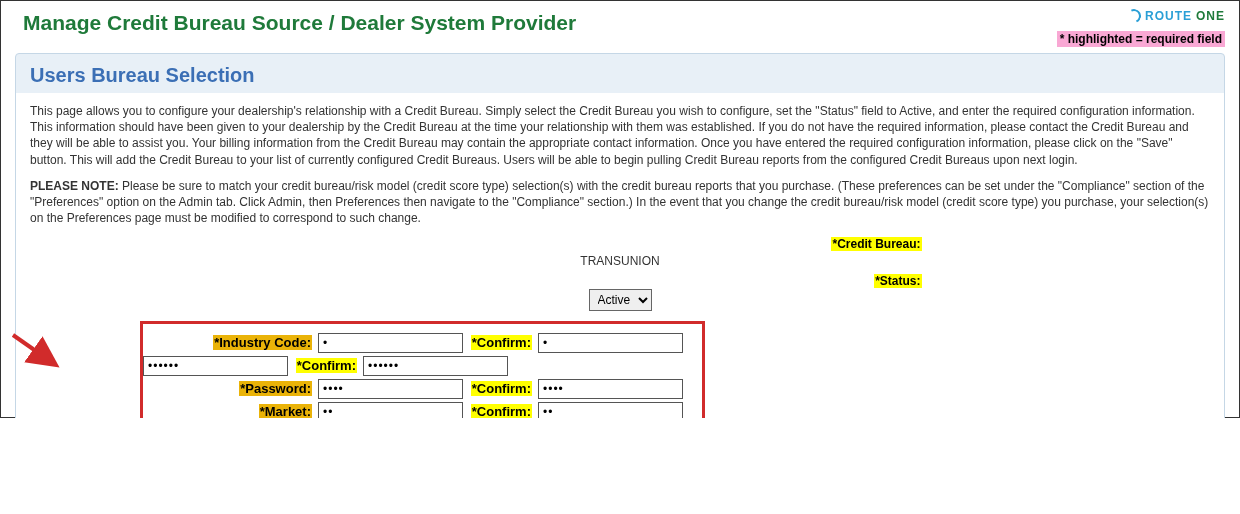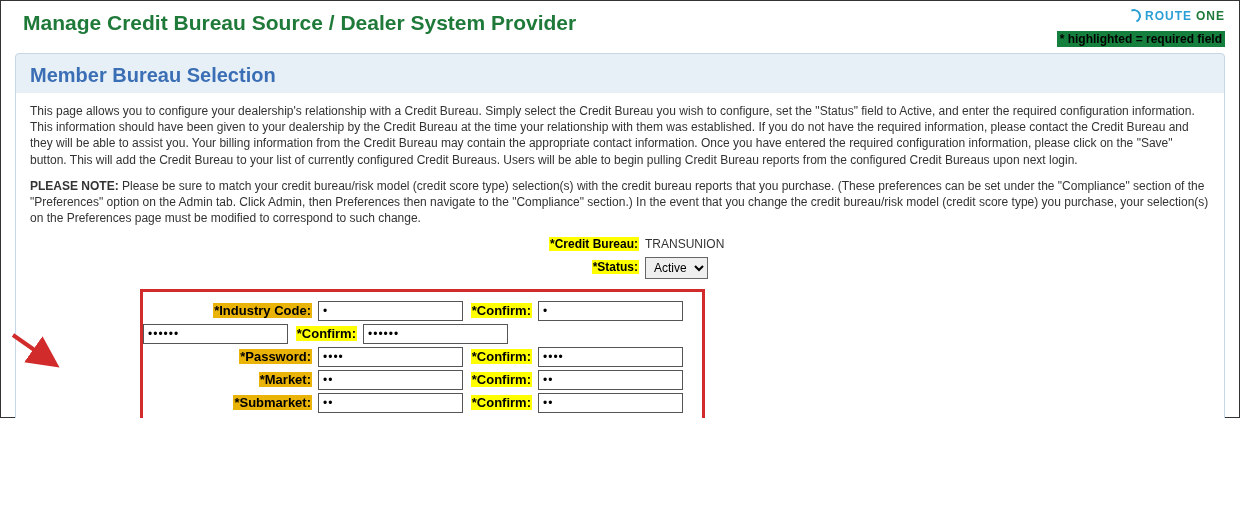--- a/index.html
+++ b/index.html
@@ -43,21 +43,21 @@
     border-left-color: transparent;
     border-bottom-color: transparent;
     border-radius: 50%;
     transform: rotate(20deg);
     display: inline-block;
   }
   .req-note {
     position: absolute;
     top: 30px;
     right: 14px;
-    background: #15803d;
+    background: #f9a8d4;
     font-weight: bold;
     font-size: 12px;
     padding: 1px 3px;
     color: #000;
   }
   .panel {
     border: 1px solid #c5d7e6;
     border-radius: 4px;
     background: #e8f0f7;
     padding: 0;
@@ -81,20 +81,21 @@
   .panel-body p { margin: 0 0 10px 0; }
   .panel-body .note-label { font-weight: bold; }
   .topfields {
     margin: 6px 0 10px 0;
   }
   .topfields .row {
     display: flex;
     align-items: center;
     justify-content: flex-start;
     margin: 4px 0;
+    flex-direction: column;
   }
   .topfields .row .lbl {
     width: 615px;
     text-align: right;
     padding-right: 6px;
     font-weight: bold;
     color: #000;
   }
   .topfields .row .lbl .hl {
     background: #ffff00;
@@ -189,21 +190,21 @@
 
   <div class="logo">
     <span class="arc"></span>
     <span style="color:#2a9fd6">ROUTE</span>
       <span style="color:#1f7a3a">ONE</span>
   </div>
 
   <div class="req-note">* highlighted = required field</div>
 
   <div class="panel">
-    <div class="panel-title">Member Bureau Selection</div>
+    <div class="panel-title">Users Bureau Selection</div>
     <div class="panel-body">
 
       <p>This page allows you to configure your dealership's relationship with a Credit Bureau. Simply select the Credit Bureau you wish to configure, set the "Status" field to Active, and enter the required configuration information. This information should have been given to your dealership by the Credit Bureau at the time your relationship with them was established. If you do not have the required information, please contact the Credit Bureau and they will be able to assist you. Your billing information from the Credit Bureau may contain the appropriate contact information. Once you have entered the required configuration information, please click on the "Save" button. This will add the Credit Bureau to your list of currently configured Credit Bureaus. Users will be able to begin pulling Credit Bureau reports from the configured Credit Bureaus upon next login.</p>
 
       <p>
         <span class="note-label">PLEASE NOTE:</span><span> Please be sure to match your credit bureau/risk model (credit score type) selection(s) with the credit bureau reports that you purchase. (These preferences can be set under the "Compliance" section of the "Preferences" option on the Admin tab. Click Admin, then Preferences then navigate to the "Compliance" section.) In the event that you change the credit bureau/risk model (credit score type) you purchase, your selection(s) on the Preferences page must be modified to correspond to such change.</span>
       </p>
 
       <div class="topfields">
         <div class="row">

